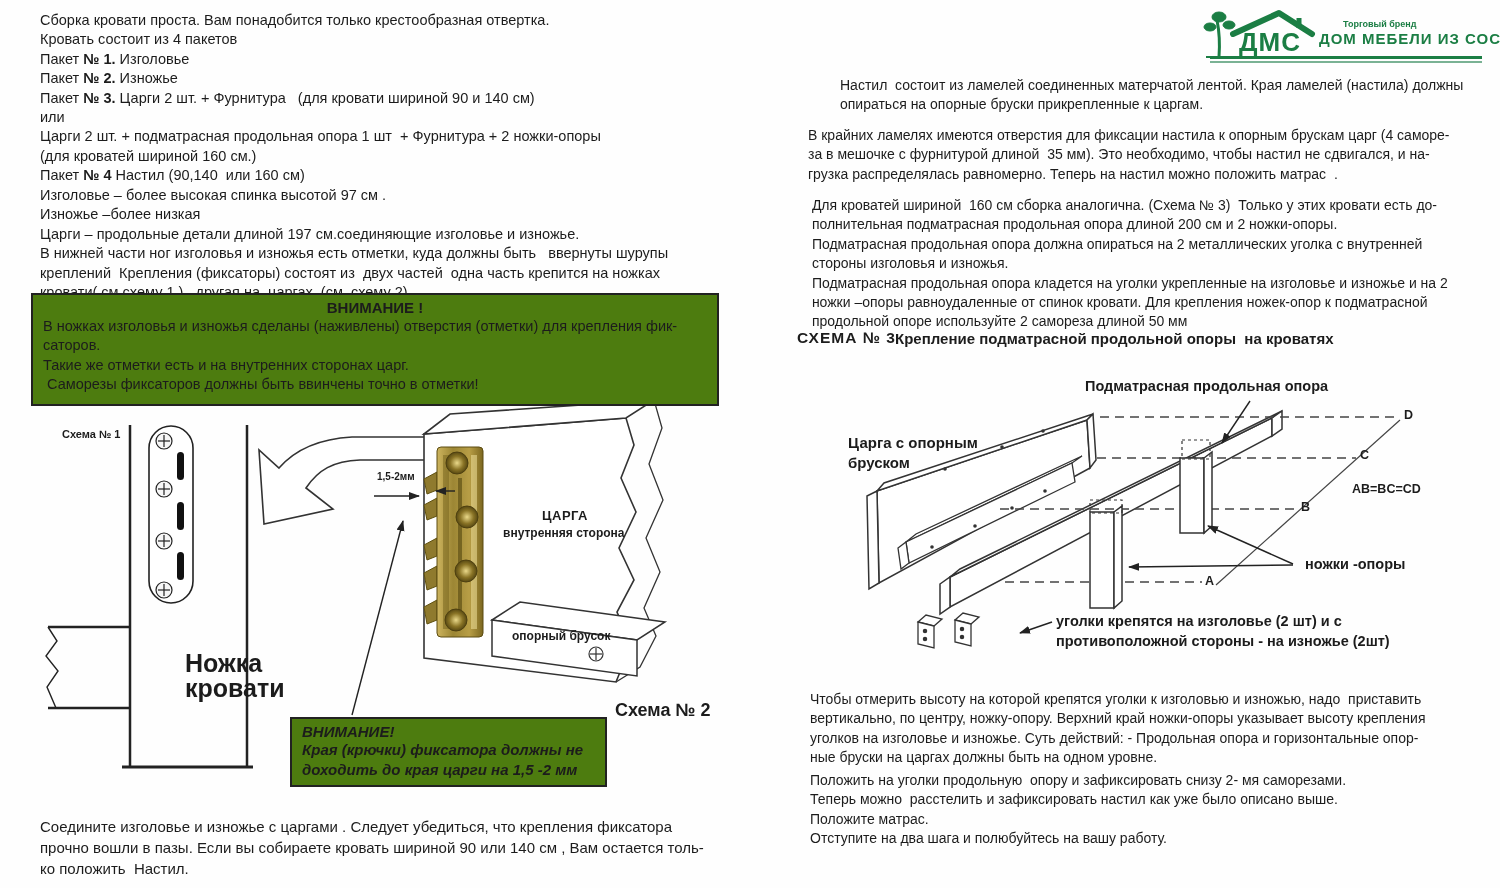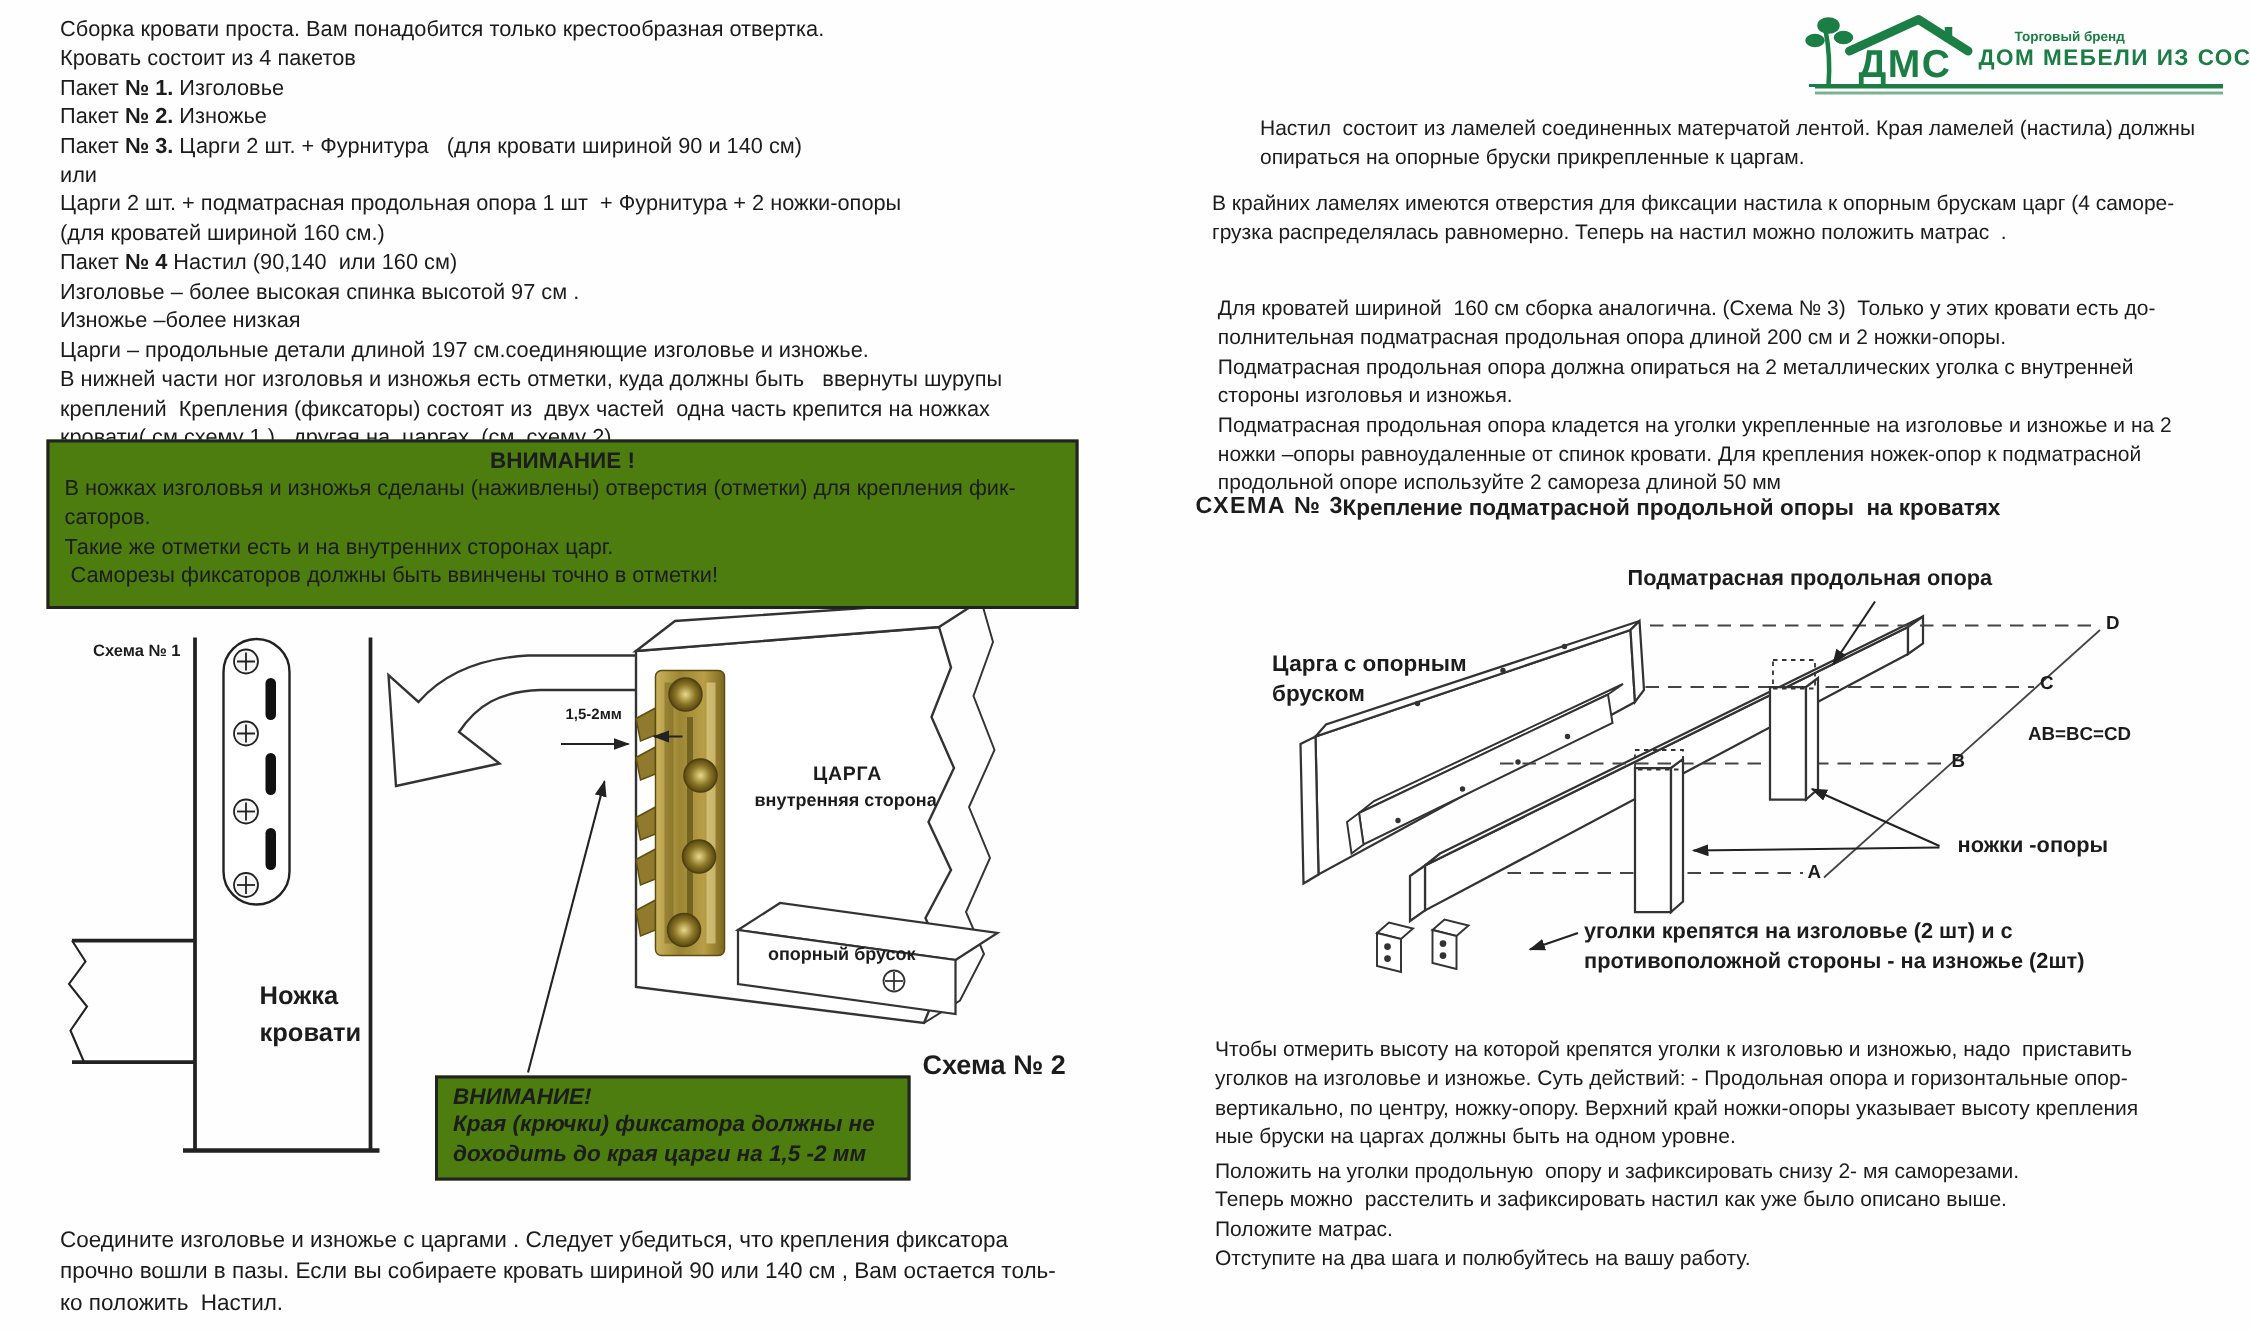--- a/index.html
+++ b/index.html
@@ -166,21 +166,21 @@
 
     <g stroke="#222" stroke-width="1.4">
       <line x1="374" y1="496" x2="419" y2="496" marker-end="url(#ahL)"></line>
       <line x1="455" y1="491" x2="436" y2="491" marker-end="url(#ahL)"></line>
     </g>
 
     <line x1="352" y1="715" x2="403" y2="521" stroke="#222" stroke-width="1.4" marker-end="url(#ahL)"></line>
   </svg>
 
   <div class="lbl" style="left:33px;top:428px;font-size:11px;margin-left:29px;">Схема № 1</div>
-  <div class="lbl" style="left:173px;top:651px;font-size:17px;line-height:25px;"><div class="tl">Ножка</div><div class="tl">кровати</div></div>
+  <div class="lbl" style="left:185px;top:651px;font-size:25px;line-height:25px;"><div class="tl">Ножка</div><div class="tl">кровати</div></div>
   <div class="lbl" style="left:377px;top:471px;font-size:10px;">1,5-2мм</div>
   <div class="lbl" style="left:542px;top:508px;font-size:13px;letter-spacing:0.5px;">ЦАРГА</div>
   <div class="lbl" style="left:503px;top:526px;font-size:12px;">внутренняя сторона</div>
   <div class="lbl" style="left:512px;top:629px;font-size:12px;">опорный брусок</div>
   <div class="lbl" style="left:615px;top:700px;font-size:18px;">Схема № 2</div>
 
   <div class="wbox" style="left:290px;top:717px;width:293px;height:58px;padding:4px 10px;font-style:italic;">
     <div style="font-size:15px;font-weight:bold;">ВНИМАНИЕ!</div>
     <div style="font-size:15px;font-weight:bold;line-height:20px;">
         <div class="tl">Края (крючки) фиксатора должны не</div>
@@ -193,20 +193,21 @@
       <div class="tl">прочно вошли в пазы. Если вы собираете кровать шириной 90 или 140 см , Вам остается толь-</div>
       <div class="tl">ко положить  Настил.</div>
     </div>
 
   <div class="par parR" style="left:808px;top:76px;margin-left:32px;">
       <div class="tl">Настил  состоит из ламелей соединенных матерчатой лентой. Края ламелей (настила) должны</div>
       <div class="tl">опираться на опорные бруски прикрепленные к царгам.</div>
     </div>
   <div class="par parR" style="left:808px;top:126px;">
       <div class="tl">В крайних ламелях имеются отверстия для фиксации настила к опорным брускам царг (4 саморе-</div>
+      <div class="tl">за в мешочке с фурнитурой длиной  35 мм). Это необходимо, чтобы настил не сдвигался, и на-</div>
       <div class="tl">грузка распределялась равномерно. Теперь на настил можно положить матрас  .</div>
     </div>
   <div class="par parR" style="left:808px;top:196px;">
       <div class="tl"> Для кроватей шириной  160 см сборка аналогична. (Схема № 3)  Только у этих кровати есть до-</div>
       <div class="tl"> полнительная подматрасная продольная опора длиной 200 см и 2 ножки-опоры.</div>
       <div class="tl"> Подматрасная продольная опора должна опираться на 2 металлических уголка с внутренней</div>
       <div class="tl"> стороны изголовья и изножья.</div>
       <div class="tl"> Подматрасная продольная опора кладется на уголки укрепленные на изголовье и изножье и на 2</div>
       <div class="tl"> ножки –опоры равноудаленные от спинок кровати. Для крепления ножек-опор к подматрасной</div>
       <div class="tl"> продольной опоре используйте 2 самореза длиной 50 мм</div>
@@ -295,22 +296,22 @@
   <div class="lbl" style="left:1352px;top:482px;font-size:12.5px;">AB=BC=CD</div>
   <div class="lbl" style="left:1305px;top:556px;font-size:14.5px;">ножки -опоры</div>
   <div class="lbl" style="left:1056px;top:611px;font-size:14.5px;line-height:20px;"><div class="tl">уголки крепятся на изголовье (2 шт) и с</div><div class="tl">противоположной стороны - на изножье (2шт)</div></div>
   <div class="lbl" style="left:1205px;top:574px;font-size:12.5px;">A</div>
   <div class="lbl" style="left:1301px;top:500px;font-size:12.5px;">B</div>
   <div class="lbl" style="left:1360px;top:448px;font-size:12.5px;">C</div>
   <div class="lbl" style="left:1404px;top:408px;font-size:12.5px;">D</div>
 
   <div class="par parR" style="left:810px;top:690px;">
       <div class="tl">Чтобы отмерить высоту на которой крепятся уголки к изголовью и изножью, надо  приставить</div>
+      <div class="tl">вертикально, по центру, ножку-опору. Верхний край ножки-опоры указывает высоту крепления</div>
       <div class="tl">уголков на изголовье и изножье. Суть действий: - Продольная опора и горизонтальные опор-</div>
-      <div class="tl">вертикально, по центру, ножку-опору. Верхний край ножки-опоры указывает высоту крепления</div>
       <div class="tl">ные бруски на царгах должны быть на одном уровне.</div>
     </div>
   <div class="par parR" style="left:810px;top:771px;">
       <div class="tl">Положить на уголки продольную  опору и зафиксировать снизу 2- мя саморезами.</div>
       <div class="tl">Теперь можно  расстелить и зафиксировать настил как уже было описано выше.</div>
       <div class="tl">Положите матрас.</div>
       <div class="tl">Отступите на два шага и полюбуйтесь на вашу работу.</div>
     </div>
 
 </div>

